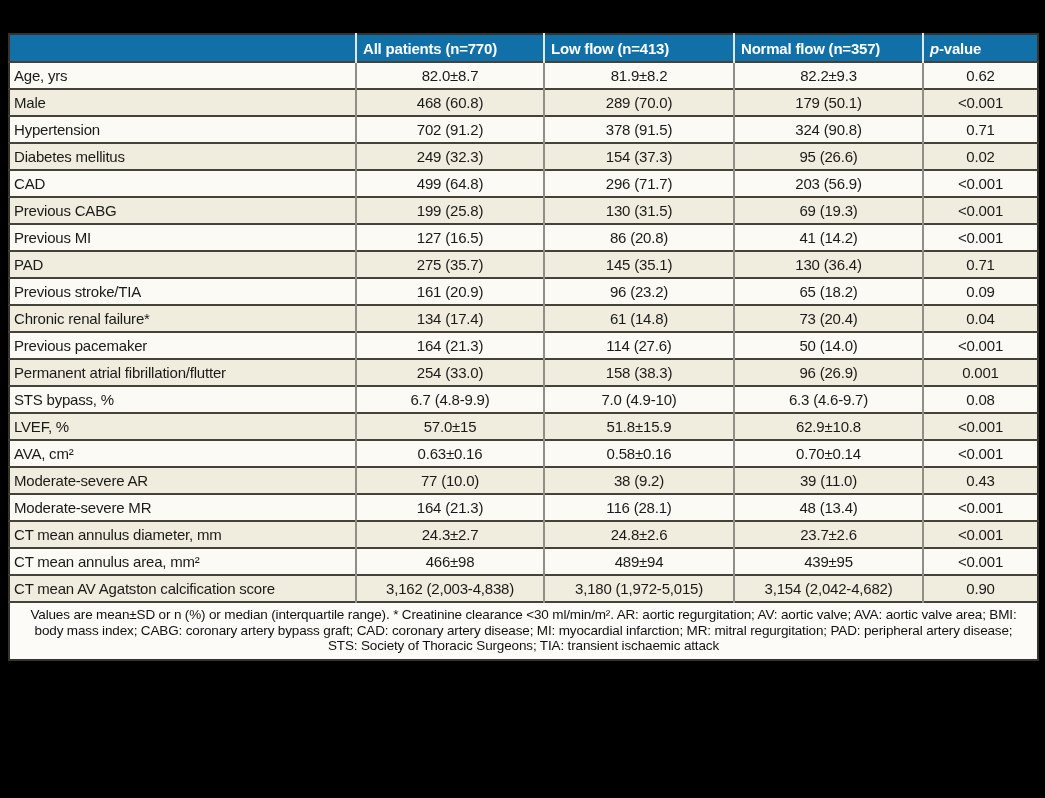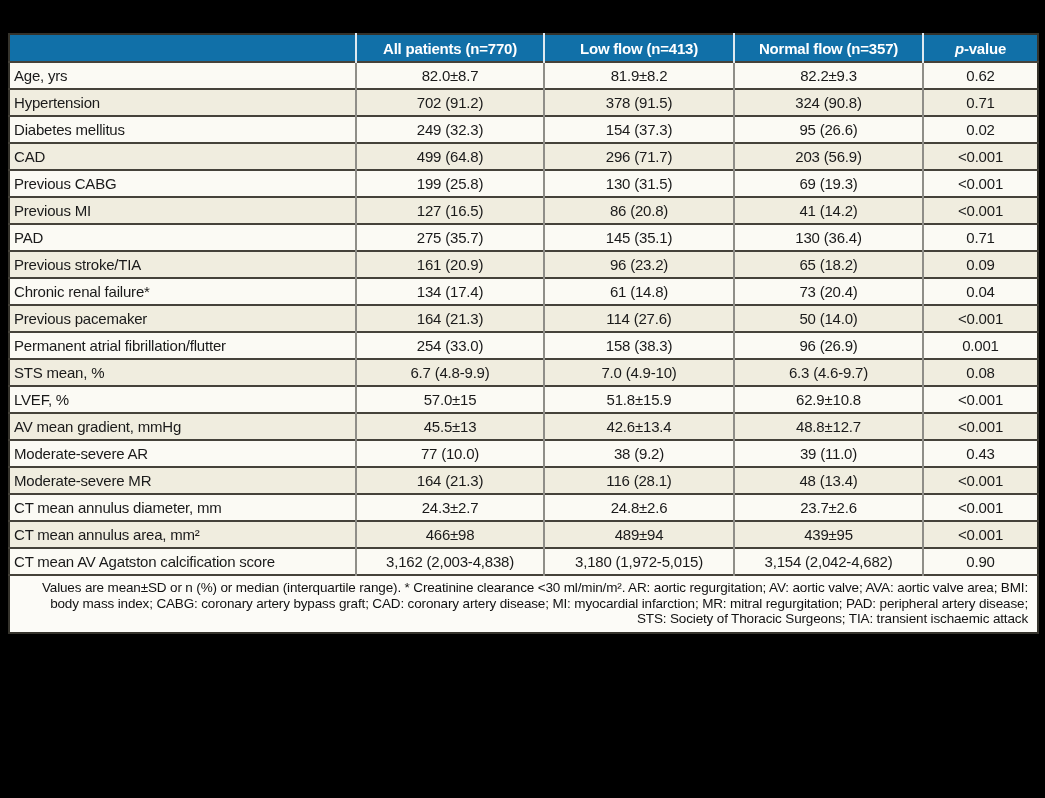--- a/index.html
+++ b/index.html
@@ -24,21 +24,21 @@
     background: #fbfaf4;
     border: 2px solid #35332c;
   }
   
   thead th {
     background: #1170a8;
     color: #ffffff;
     font-weight: bold;
     font-size: 15px;
     height: 26px;
-    text-align: center;
+    text-align: left;
     padding: 0 6px;
     border-left: 2px solid #dfe9f0;
     letter-spacing: -0.2px;
   }
   thead th:first-child { border-left: none; }
   thead th i { font-style: italic; }
   
   tbody td {
     height: 25px;
     font-size: 15px;
@@ -54,21 +54,21 @@
   tbody td:first-child {
     border-left: none;
     text-align: left;
   }
   tbody tr:nth-child(even) td { background: #f0eddf; }
   tbody tr:nth-child(odd) td { background: #fbfaf4; }
   
   tfoot td {
     background: #fcfbf7;
     border-top: 2px solid #45423a;
-    text-align: right;
+    text-align: center;
     font-size: 13.5px;
     line-height: 15.5px;
     letter-spacing: -0.15px;
     color: #111111;
     padding: 4px 9px 5px 9px;
   }
 </style>
 </head>
 <body>
 
@@ -92,20 +92,27 @@
     </thead>
     <tbody>
         <tr>
     <td>Age, yrs</td>
     <td>82.0±8.7</td>
     <td>81.9±8.2</td>
     <td>82.2±9.3</td>
     <td>0.62</td>
   </tr>
         <tr>
+    <td>Male</td>
+    <td>468 (60.8)</td>
+    <td>289 (70.0)</td>
+    <td>179 (50.1)</td>
+    <td>&lt;0.001</td>
+  </tr>
+        <tr>
     <td>Hypertension</td>
     <td>702 (91.2)</td>
     <td>378 (91.5)</td>
     <td>324 (90.8)</td>
     <td>0.71</td>
   </tr>
         <tr>
     <td>Diabetes mellitus</td>
     <td>249 (32.3)</td>
     <td>154 (37.3)</td>
@@ -162,38 +169,38 @@
     <td>&lt;0.001</td>
   </tr>
         <tr>
     <td>Permanent atrial fibrillation/flutter</td>
     <td>254 (33.0)</td>
     <td>158 (38.3)</td>
     <td>96 (26.9)</td>
     <td>0.001</td>
   </tr>
         <tr>
-    <td>STS mean, %</td>
+    <td>STS bypass, %</td>
     <td>6.7 (4.8-9.9)</td>
     <td>7.0 (4.9-10)</td>
     <td>6.3 (4.6-9.7)</td>
     <td>0.08</td>
   </tr>
         <tr>
     <td>LVEF, %</td>
     <td>57.0±15</td>
     <td>51.8±15.9</td>
     <td>62.9±10.8</td>
     <td>&lt;0.001</td>
   </tr>
         <tr>
-    <td>AV mean gradient, mmHg</td>
-    <td>45.5±13</td>
-    <td>42.6±13.4</td>
-    <td>48.8±12.7</td>
+    <td>AVA, cm²</td>
+    <td>0.63±0.16</td>
+    <td>0.58±0.16</td>
+    <td>0.70±0.14</td>
     <td>&lt;0.001</td>
   </tr>
         <tr>
     <td>Moderate-severe AR</td>
     <td>77 (10.0)</td>
     <td>38 (9.2)</td>
     <td>39 (11.0)</td>
     <td>0.43</td>
   </tr>
         <tr>

